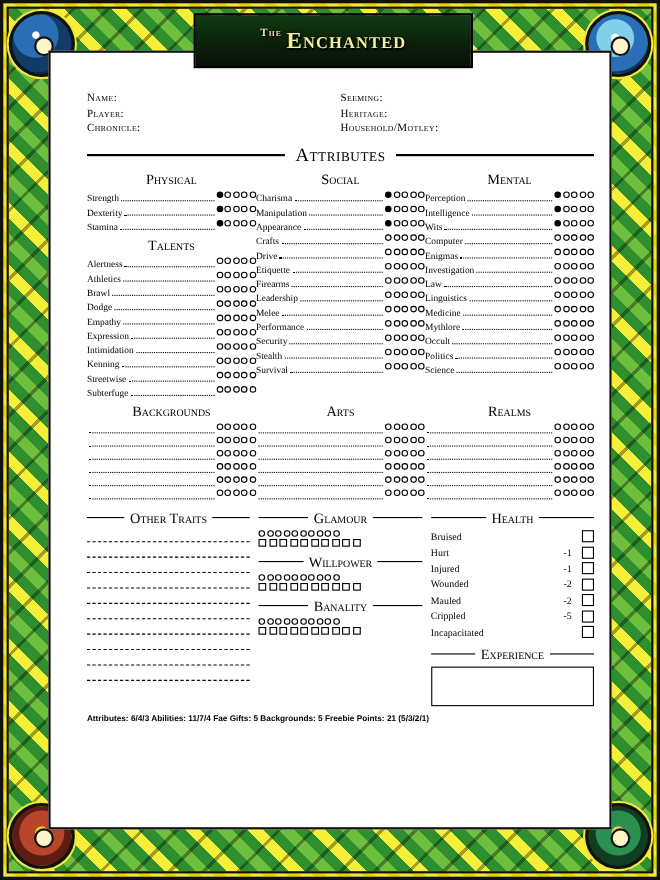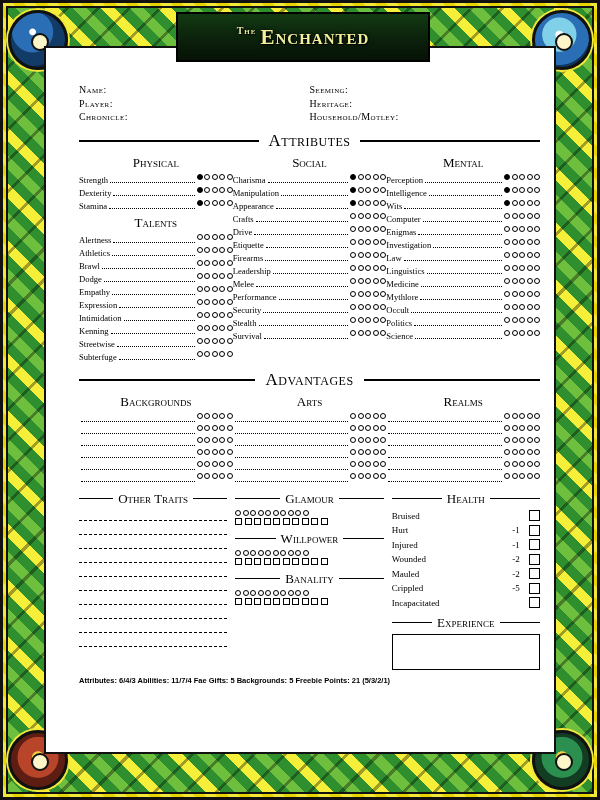--- a/index.html
+++ b/index.html
@@ -658,25 +658,20 @@
                 <span class="dot"></span>
                 <span class="dot"></span>
                 <span class="dot"></span>
                 <span class="dot"></span>
               </div>
             </div>
           </div>
       </div>
     </div>
 
-    <div class="sec-title">
-      <div class="rule"></div>
-      <div class="txt">Advantages</div>
-      <div class="rule"></div>
-    </div>
     <div class="cols3">
       <div class="col">
         <div class="sub-title">Backgrounds</div>
         <div id="adv-backgrounds">
             <div class="trait">
               <span class="nm"></span>
               <span class="dots-line"></span>
               <div class="dotrow">
                 <span class="dot"></span>
                 <span class="dot"></span>

